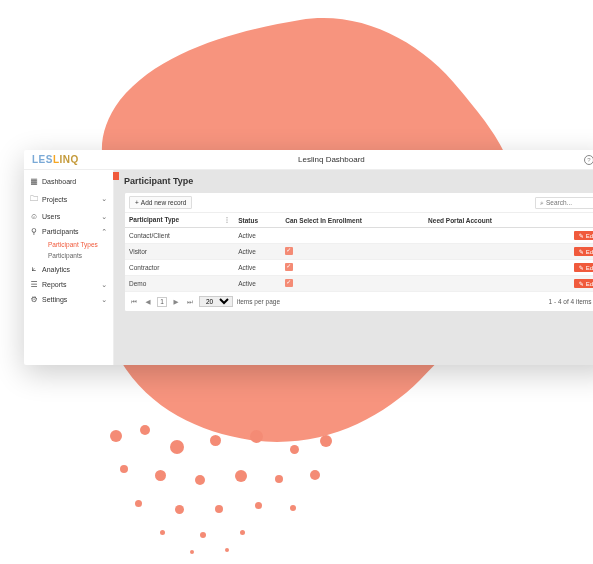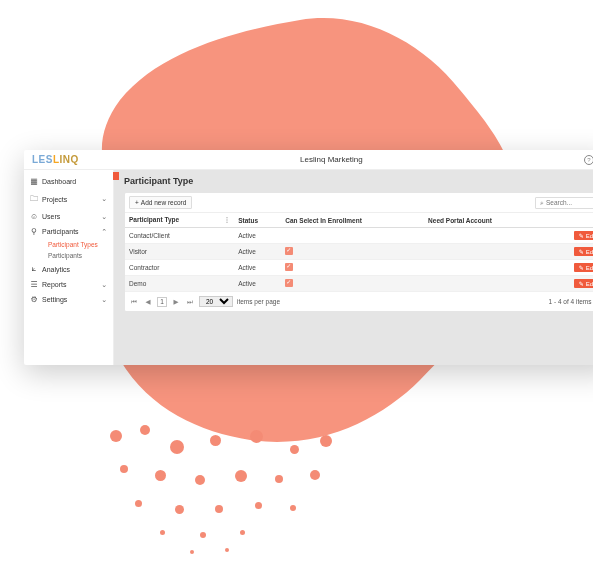--- a/index.html
+++ b/index.html
@@ -302,21 +302,21 @@
   <div class="dot" style="left:140px;top:110px;width:5px;height:5px"></div>
   <div class="dot" style="left:90px;top:130px;width:4px;height:4px"></div>
   <div class="dot" style="left:125px;top:128px;width:4px;height:4px"></div>
 </div>
 
 <div class="app-window">
   <div class="topbar">
     <div class="logo">
       <span class="l1">LES</span><span class="l2">L</span><span class="l3">INQ</span>
     </div>
-    <div class="topbar-title">Leslinq Marketing</div>
+    <div class="topbar-title">Leslinq Dashboard</div>
     <div class="topbar-right">
       <div class="help-icon">?</div>
       <div class="avatar">M</div>
     </div>
   </div>
 
   <div class="body-area">
     <div class="sidebar">
       <div class="notif-badge"></div>
 

